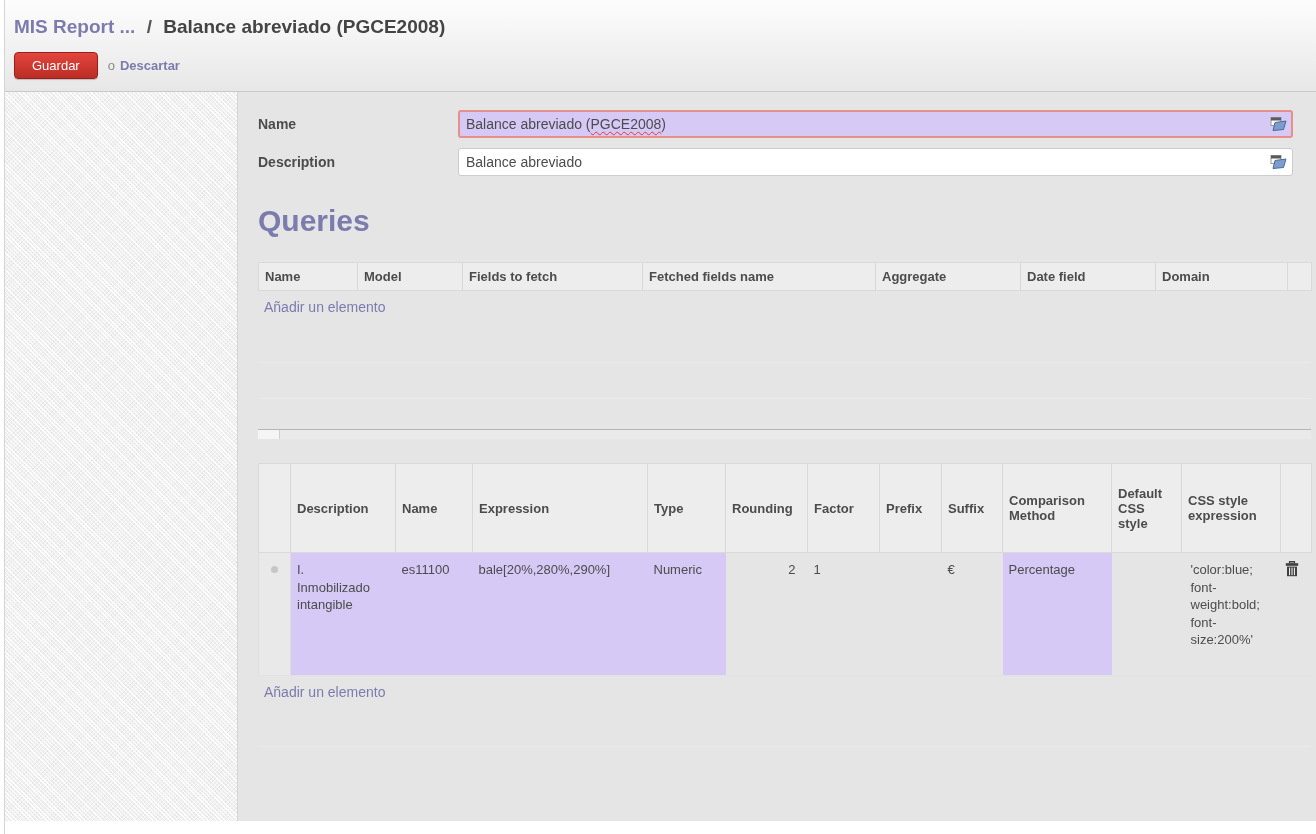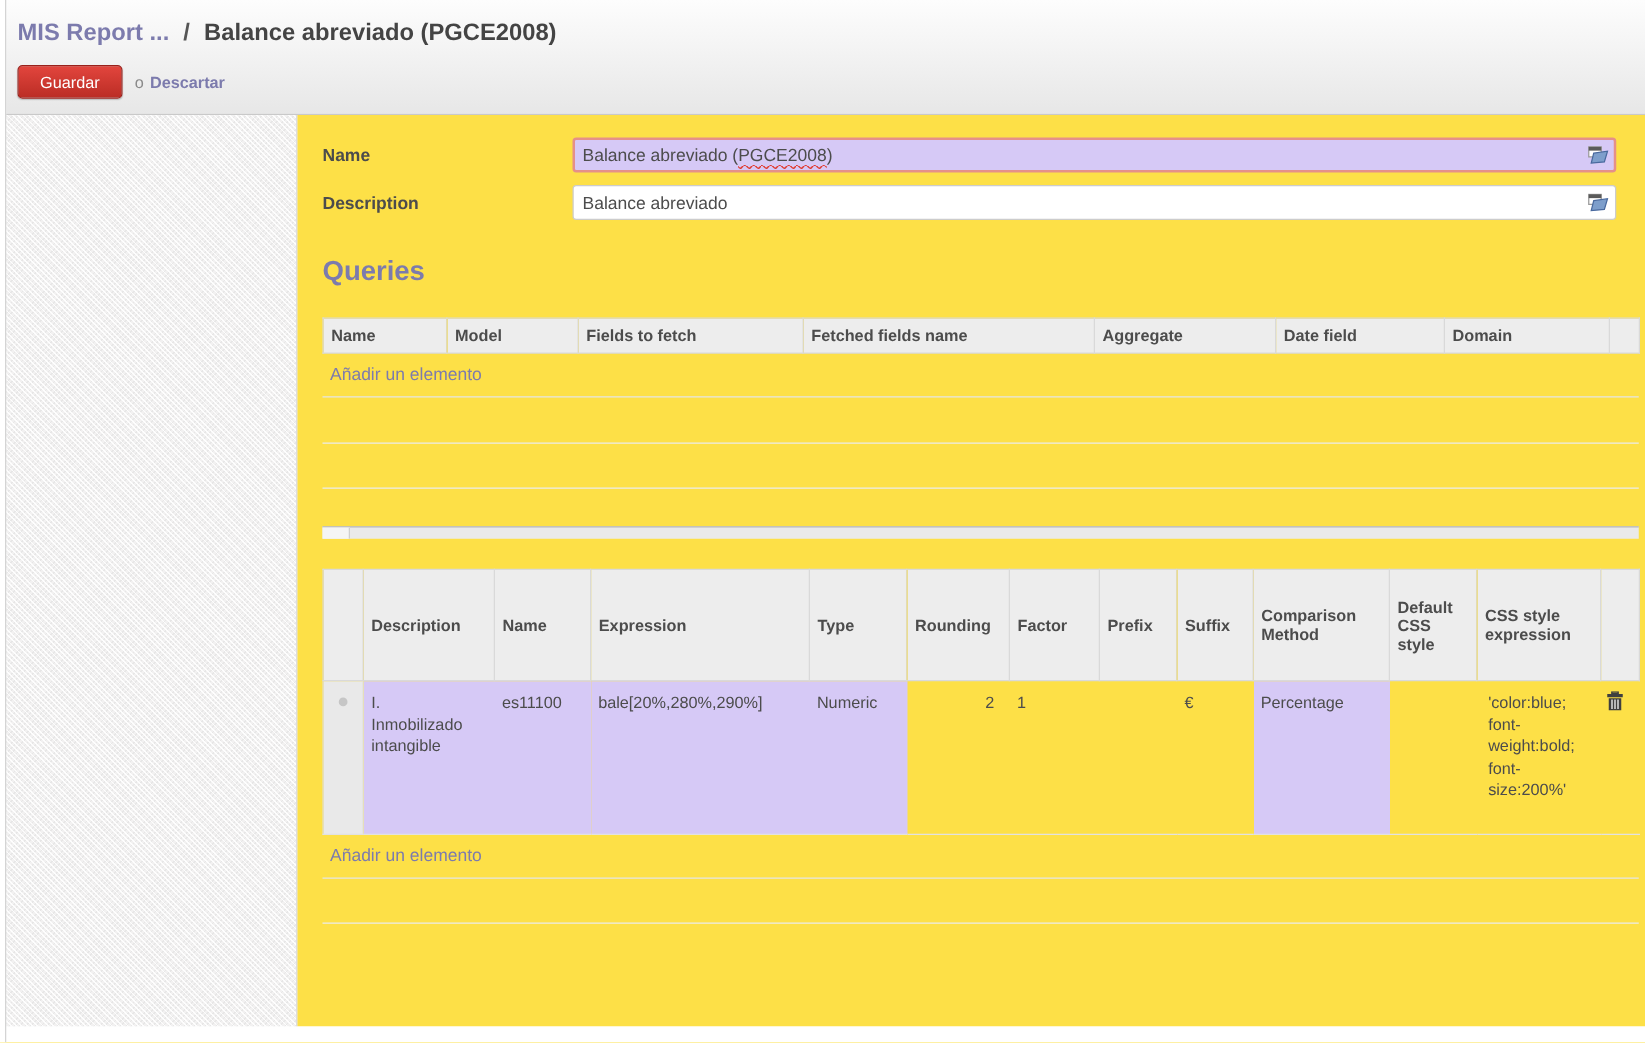--- a/index.html
+++ b/index.html
@@ -25,39 +25,39 @@
   }
   .or-txt{color:#8a8a8a;font-size:13px;margin:0 5px 0 10px;}
   .discard-link{color:#7c7bad;font-size:13px;font-weight:bold;text-decoration:none;cursor:pointer;}
   
   .content{display:flex;height:729px;}
   .rail{width:237px;border-right:1px solid #d6d6d6;
     background:
       repeating-linear-gradient(45deg,rgba(255,255,255,.9) 0 1px,rgba(0,0,0,0) 1px 3px),
       repeating-linear-gradient(-45deg,rgba(224,224,224,.6) 0 1px,rgba(0,0,0,0) 1px 3px),
       #f2f1f1;}
-  .sheet{flex:1;background:#fde047;padding:18px 0 0 20px;overflow:hidden;}
+  .sheet{flex:1;background:#e5e5e5;padding:18px 0 0 20px;overflow:hidden;}
   
   .form-row{display:flex;align-items:center;margin-bottom:10px;}
   .form-label{width:200px;font-weight:bold;font-size:14px;color:#4c4c4c;}
   .input-wrap{position:relative;flex:1;margin-right:23px;}
   .name-box{
     background:#d6c9f6;border:2px solid #e59089;border-radius:3px;
     height:24px;line-height:24px;padding:0 26px 0 6px;font-size:14px;color:#4c4c4c;
     cursor:text;white-space:nowrap;overflow:hidden;
   }
   .misspelled{text-decoration:underline;text-decoration-style:wavy;
     text-decoration-color:#e03a2f;text-decoration-thickness:1px;text-underline-offset:2px;}
   .desc-input{
     width:100%;box-sizing:border-box;height:28px;border:1px solid #ccc;border-radius:3px;
     padding:0 26px 0 7px;font-size:14px;color:#4c4c4c;background:#fff;font-family:inherit;
   }
   .translate-icon{position:absolute;right:6px;top:50%;transform:translateY(-50%);cursor:pointer;line-height:0;}
   
-  .section-title{color:#7c7bad;font-size:22px;font-weight:bold;margin:28px 0 0 0;}
+  .section-title{color:#7c7bad;font-size:30px;font-weight:bold;margin:28px 0 0 0;}
   
   table{border-collapse:collapse;table-layout:fixed;width:1053px;margin-top:24px;}
   th{background:#ededed;border:1px solid #d9d9d9;font-size:13px;font-weight:bold;
     color:#4c4c4c;text-align:left;padding:4px 6px;vertical-align:middle;overflow:hidden;}
   td{font-size:13px;color:#4c4c4c;padding:8px 6px;vertical-align:top;
     border-bottom:1px solid #e2e2e2;line-height:1.35;overflow:hidden;margin-left:17px;}
   .required-cell{background:#d6c9f6;}
   .handle-cell{background:#e9e9e9;border-left:1px solid #dedede;border-right:1px solid #dedede;}
   .drag-dot{width:7px;height:7px;border-radius:50%;background:#c6c6c6;margin:5px auto 0;}
   .num{text-align:right;padding-right:12px;}

